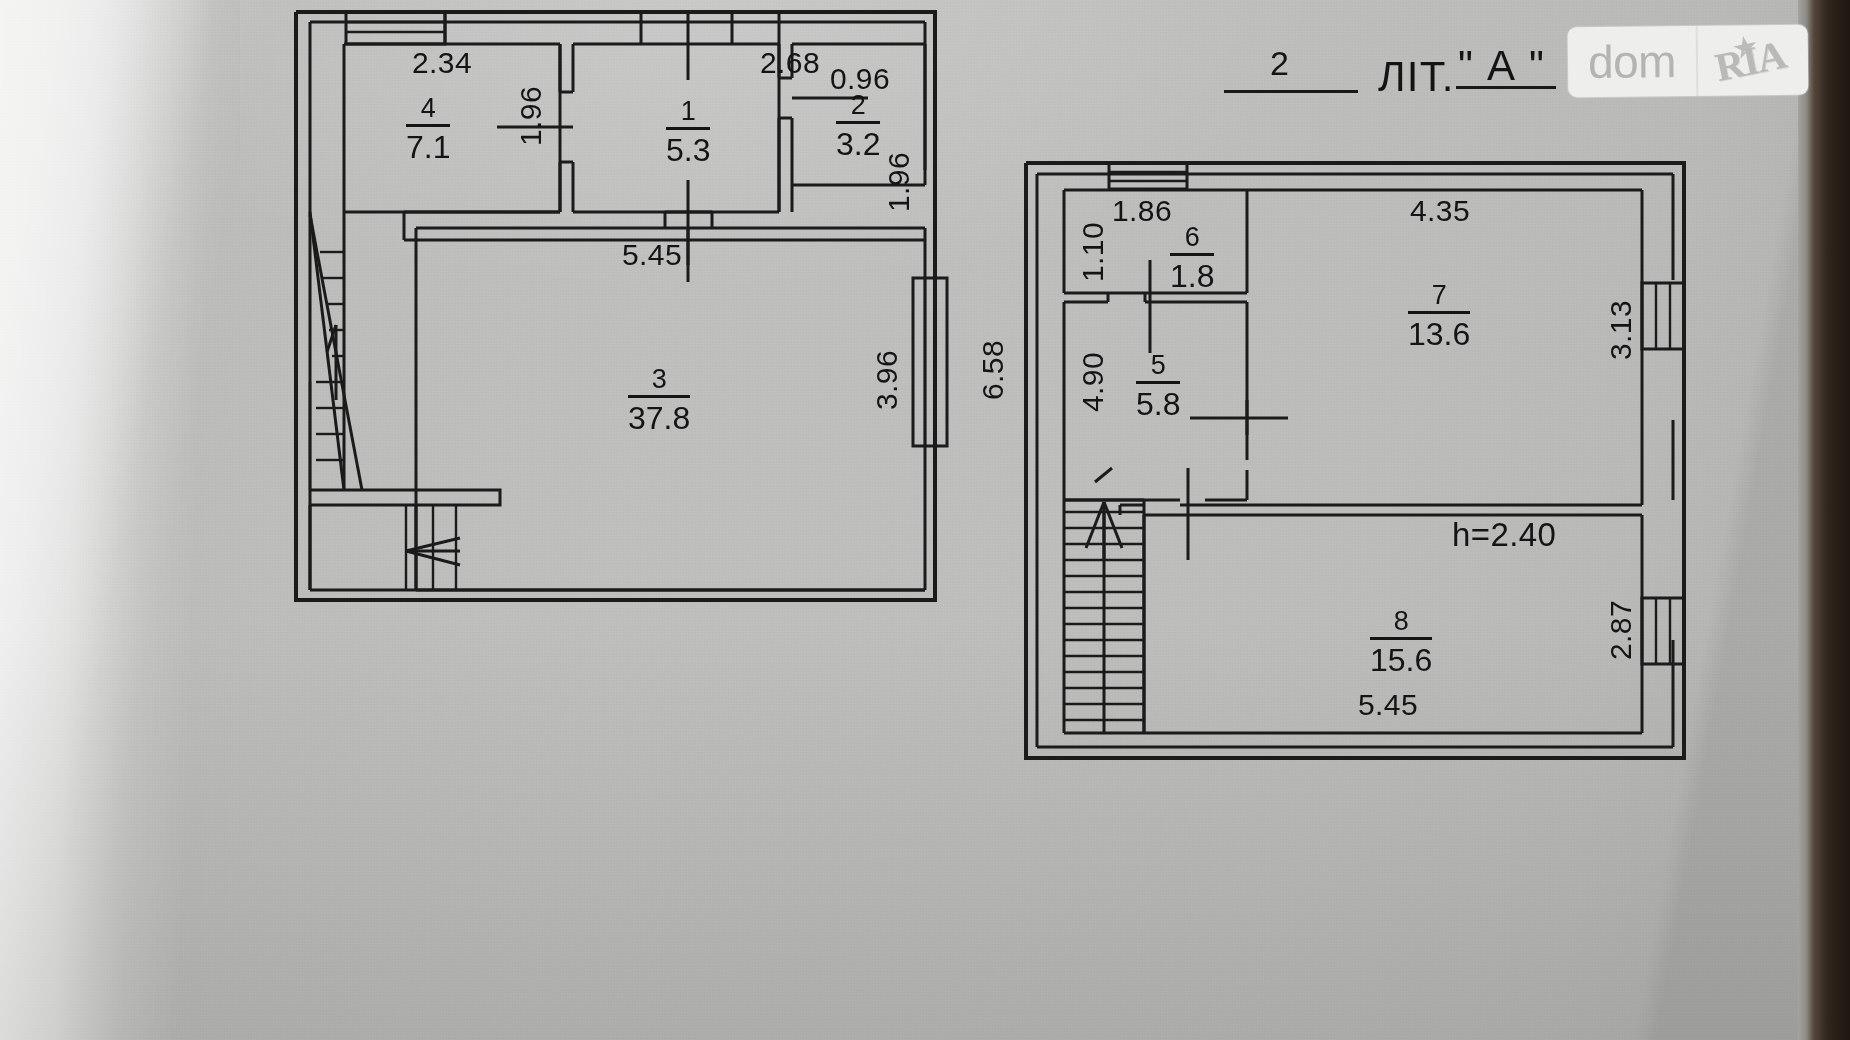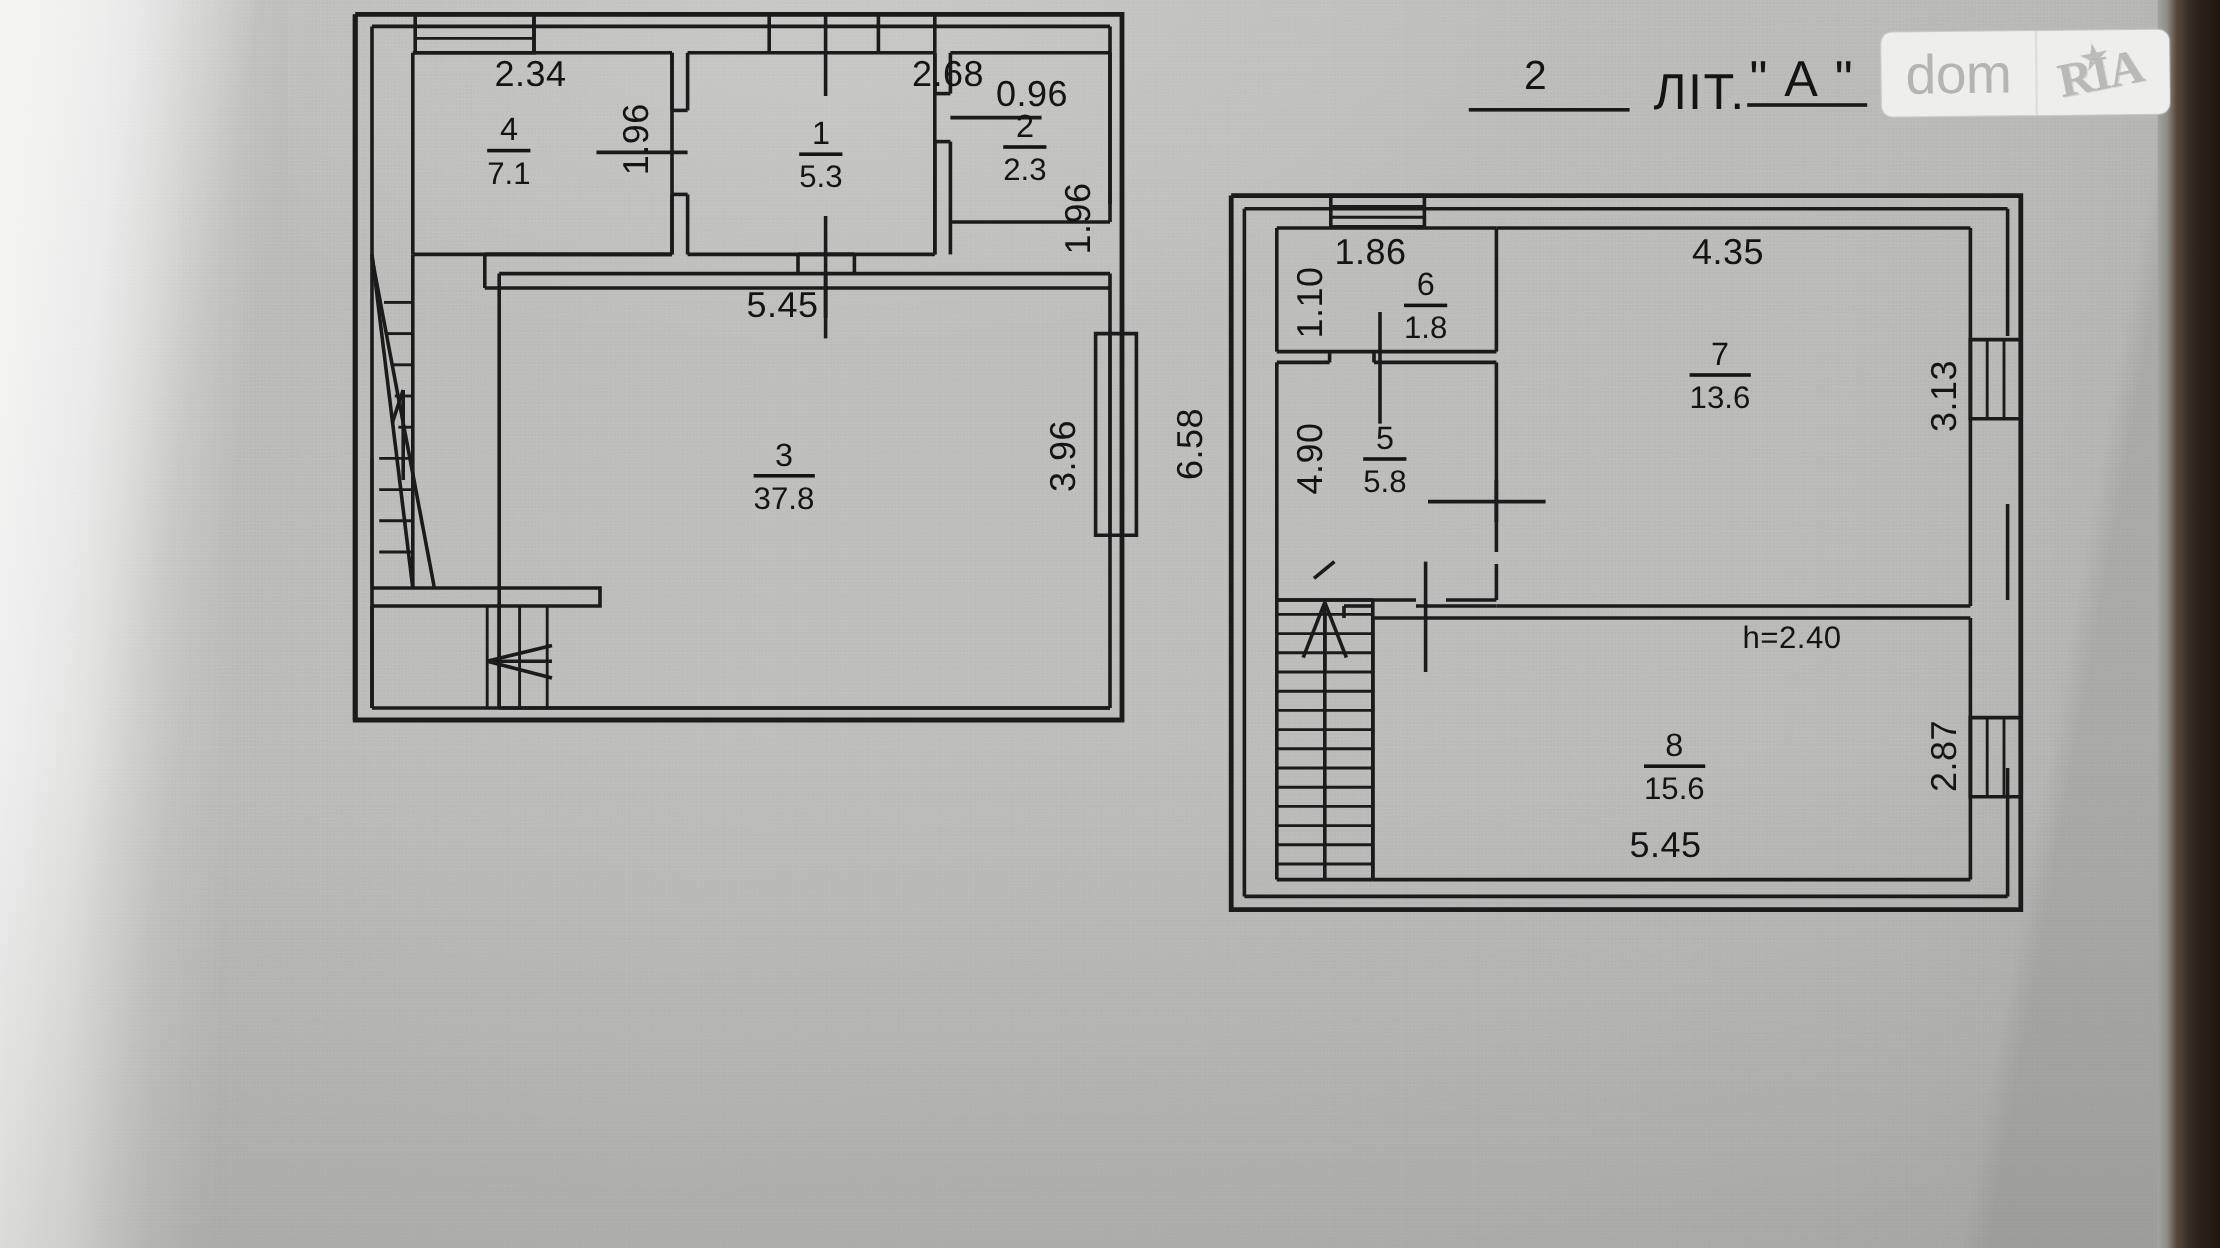--- a/index.html
+++ b/index.html
@@ -70,27 +70,27 @@
   .w-thin{stroke-width:3.0;}
   .w-hair{stroke-width:2.4;}
   
   .lbl{
     position:absolute;color:#141414;
     font-family:"Liberation Sans", sans-serif;
     white-space:nowrap;line-height:1;
   }
   .dim{font-size:30px;letter-spacing:.4px;}
   .dim-v{transform-origin:left top;transform:rotate(-90deg);}
-  .hgt{font-size:26px;letter-spacing:.4px;}
+  .hgt{font-size:33px;letter-spacing:.4px;}
   .room{
     position:absolute;display:flex;flex-direction:column;align-items:center;
     color:#141414;font-family:"Liberation Sans", sans-serif;line-height:1;
   }
   .room .num{font-size:27px;padding-bottom:2px;}
-  .room .area{font-size:26px;padding-top:4px;border-top:3px solid #141414;}
+  .room .area{font-size:32px;padding-top:4px;border-top:3px solid #141414;}
   .hdr{
     position:absolute;color:#141414;font-size:42px;letter-spacing:1.2px;
     font-family:"Liberation Sans", sans-serif;white-space:nowrap;
   }
   .hdr-val{
     position:absolute;color:#141414;font-size:34px;
     font-family:"Liberation Sans", sans-serif;white-space:nowrap;
   }
   .hdr-rule{position:absolute;height:0;border-bottom:3px solid #191919;}
   
@@ -399,21 +399,21 @@
   <div class="room" style="left:406px;top:95px;">
     <span class="num">4</span>
     <span class="area">7.1</span>
   </div>
   <div class="room" style="left:666px;top:98px;">
     <span class="num">1</span>
     <span class="area">5.3</span>
   </div>
   <div class="room" style="left:836px;top:92px;">
     <span class="num">2</span>
-    <span class="area">2.3</span>
+    <span class="area">3.2</span>
   </div>
   <div class="room" style="left:628px;top:366px;">
     <span class="num">3</span>
     <span class="area">37.8</span>
   </div>
 
   <div class="lbl dim" style="left:1112px;top:196px;">1.86</div>
   <div class="lbl dim dim-v" style="left:1078px;top:282px;">1.10</div>
   <div class="lbl dim dim-v" style="left:1078px;top:412px;">4.90</div>
   <div class="lbl dim" style="left:1410px;top:196px;">4.35</div>

